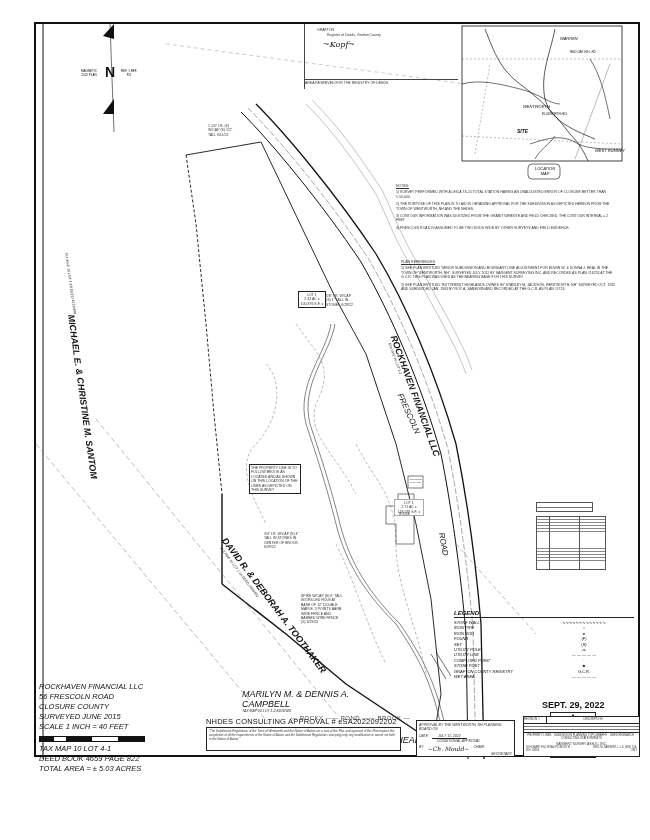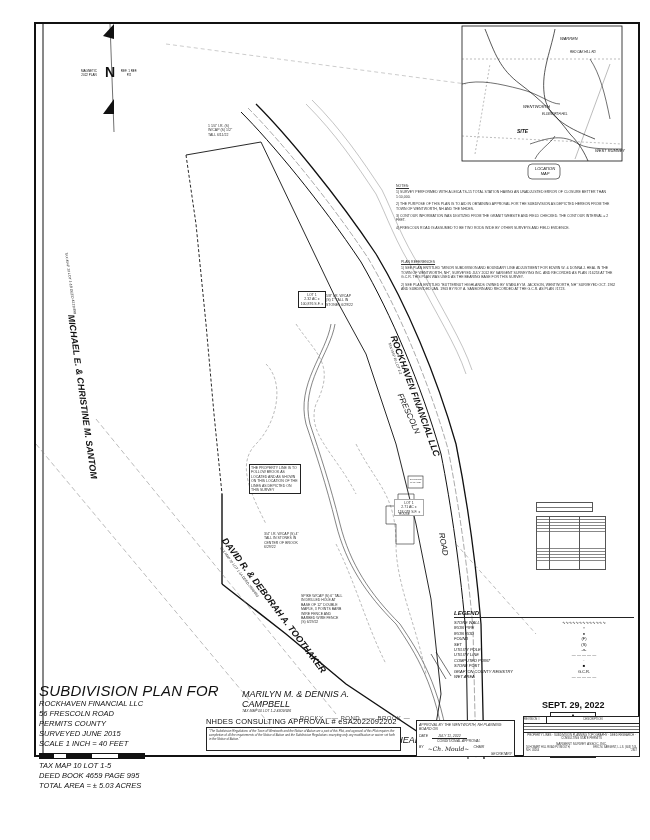--- a/index.html
+++ b/index.html
@@ -61,20 +61,26 @@
 
     <line x1="74" y1="0" x2="78" y2="108" stroke="#111" stroke-width="0.6"></line>
     <polygon points="78,0 78,15 67,12" fill="#111"></polygon>
     <polygon points="78,75 78,90 67,90" fill="#111"></polygon>
   </svg>
 
   <div class="abs" style="left:42px;top:45px;width:22px;font-size:3px;text-align:center;">MAGNETIC 2022 PLAN</div>
   <div class="abs" style="left:69px;top:40px;font-size:14px;font-weight:bold;">N</div>
   <div class="abs" style="left:84px;top:45px;width:18px;font-size:3px;text-align:center;">REF. 1 REF. P/2</div>
 
+  <div class="abs" style="left:268px;top:0px;width:153px;height:65px;border-left:1px solid #444;">
+    <div class="tiny" style="position:absolute;left:12px;top:4px;">GRAFTON</div>
+    <div class="tiny" style="position:absolute;left:22px;top:9px;">Register of Deeds, Grafton County</div>
+    <div class="abs it" style="left:18px;top:16px;font-size:8px;font-family:'DejaVu Serif',serif;">~Kopf~</div>
+    <div class="tiny" style="position:absolute;left:0px;top:55px;width:153px;border-top:1px solid #444;padding-top:1px;">AREA RESERVED FOR THE REGISTRY OF DEEDS</div>
+  </div>
 
   <div class="abs" style="left:424px;top:0;width:180px;height:160px;">
     <svg width="180" height="160" style="position:absolute;left:0;top:0;">
       <rect x="2" y="2" width="160" height="135" fill="none" stroke="#111" stroke-width="0.8"></rect>
       <line x1="2" y1="35" x2="162" y2="35" stroke="#555" stroke-width="0.4" stroke-dasharray="2,2"></line>
       <line x1="2" y1="112" x2="162" y2="120" stroke="#555" stroke-width="0.4" stroke-dasharray="2,2"></line>
       <line x1="15" y1="130" x2="30" y2="40" stroke="#555" stroke-width="0.4" stroke-dasharray="2,2"></line>
       <line x1="150" y1="40" x2="115" y2="135" stroke="#555" stroke-width="0.4"></line>
       <path d="M25,5 C35,30 40,45 60,60 C80,75 95,90 110,110 C120,120 125,130 128,137" fill="none" stroke="#111" stroke-width="0.7"></path>
       <path d="M95,5 C90,30 80,50 85,75 C90,95 110,105 135,115" fill="none" stroke="#111" stroke-width="0.7"></path>
@@ -209,31 +215,30 @@
       <polygon points="22,3 41,40 3,40" fill="none" stroke="#111" stroke-width="2"></polygon>
     </svg>
     <div class="abs" style="left:12px;top:18px;width:20px;text-align:center;font-size:3.5px;line-height:4px;">
       <div>ERIC</div>
       <div>M.</div>
       <div>SARGENT</div>
     </div>
   </div>
 
   <div class="abs" style="left:3px;top:658px;width:200px;">
-    <div class="title-big" style="font-size:15px;">SUBDIVISION PLAN FOR</div>
     <div class="title-sub">ROCKHAVEN FINANCIAL LLC</div>
     <div class="title-sub">56 FRESCOLN ROAD</div>
-    <div class="title-sub">PERMITS COUNTY</div>
+    <div class="title-sub">CLOSURE COUNTY</div>
     <div class="title-sub">SURVEYED JUNE 2015</div>
     <div class="title-sub">SCALE 1 INCH = 40 FEET</div>
     <div style="position:relative;height:10px;margin-top:2px;">
       <div style="position:absolute;left:0;top:2px;width:104px;height:4px;border:0.7px solid #111;background:linear-gradient(90deg,#111 0,#111 13%,#fff 13%,#fff 25%,#111 25%,#111 50%,#fff 50%,#fff 75%,#111 75%,#111 100%);"></div>
     </div>
-    <div class="title-sub">TAX MAP 10 LOT 1-5</div>
-    <div class="title-sub">DEED BOOK 4659 PAGE 995</div>
+    <div class="title-sub">TAX MAP 10 LOT 4-1</div>
+    <div class="title-sub">DEED BOOK 4659 PAGE 822</div>
     <div class="title-sub">TOTAL AREA = ± 5.03 ACRES</div>
   </div>
 
   <div class="abs" style="left:0;top:706px;width:606px;height:0;"></div>
 
   <div class="abs" style="left:170px;top:693px;width:195px;">
     <div style="font-size:7.5px;letter-spacing:0.2px;white-space:nowrap;">NHDES CONSULTING APPROVAL # eSA2022092202</div>
     <div class="box" style="margin-top:1px;padding:1px 2px;height:24px;overflow:hidden;">
       <div class="tiny it" style="font-size:3px;line-height:4px;">"The Subdivision Regulations of the Town of Wentworth and the Notice of Action are a part of this Plat, and approval of this Plat requires the completion of all the requirements of the Notice of Action and the Subdivision Regulations excepting only any modification or waiver set forth in the Notice of Action."</div>
     </div>

